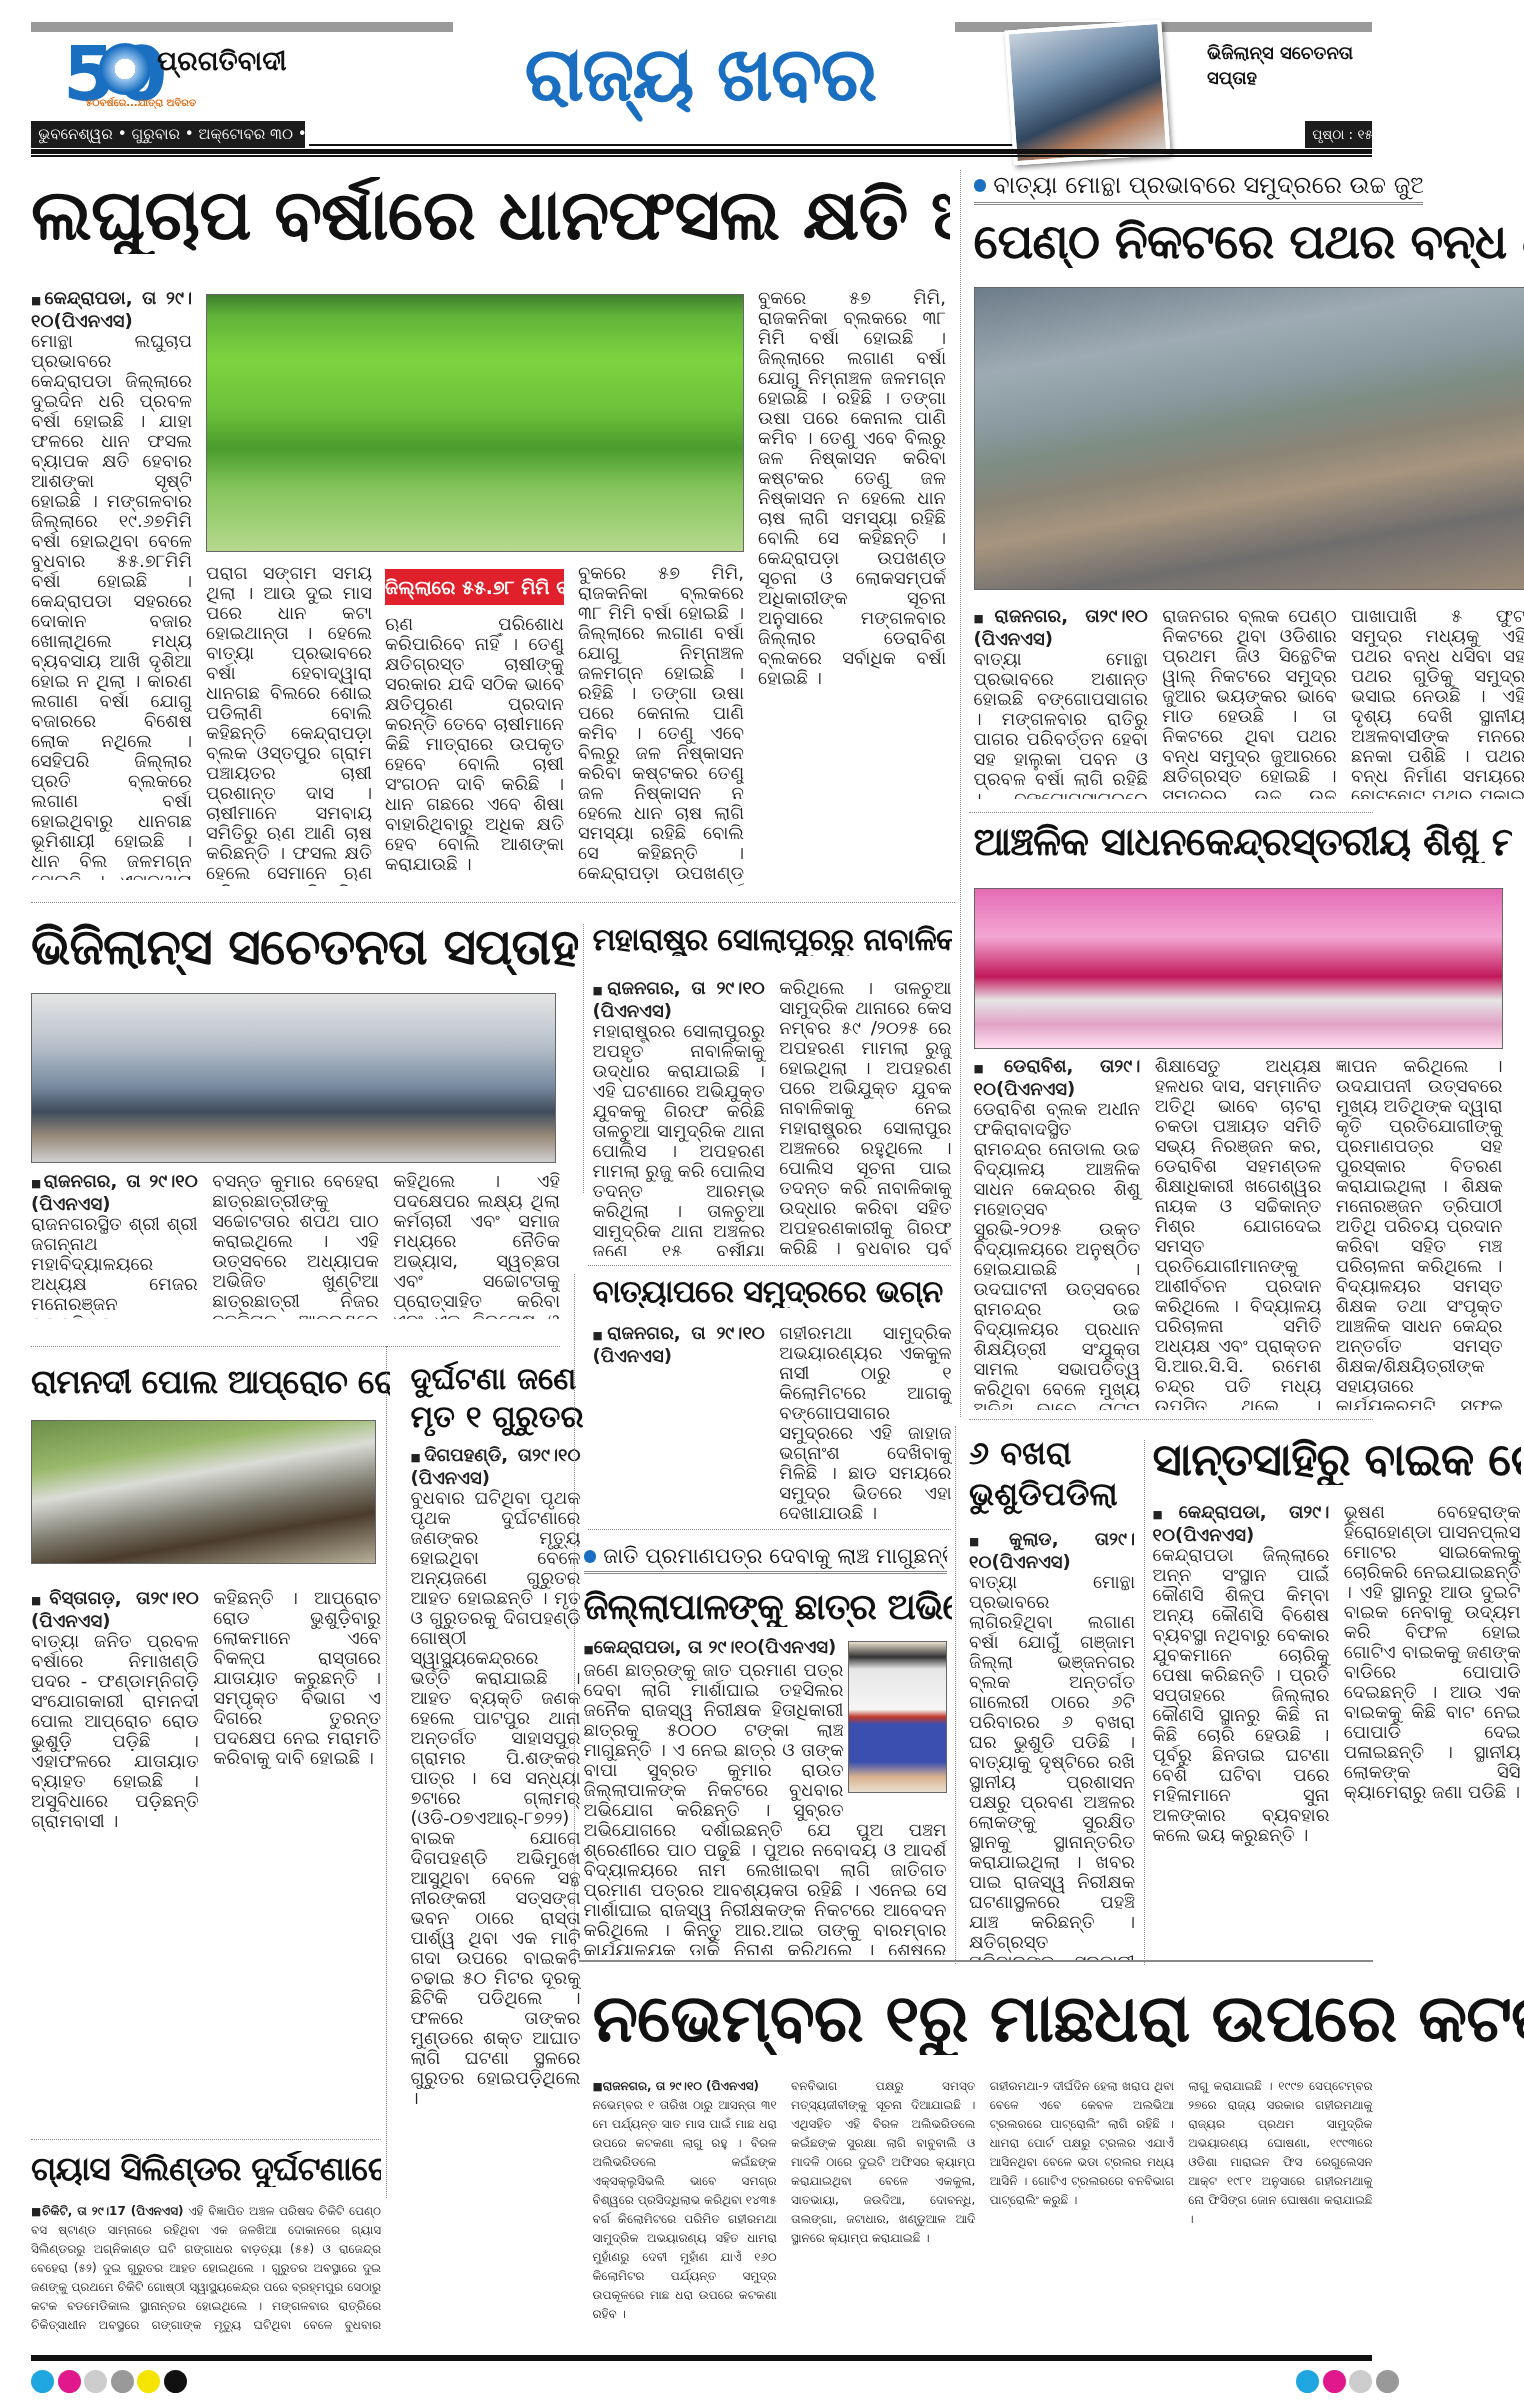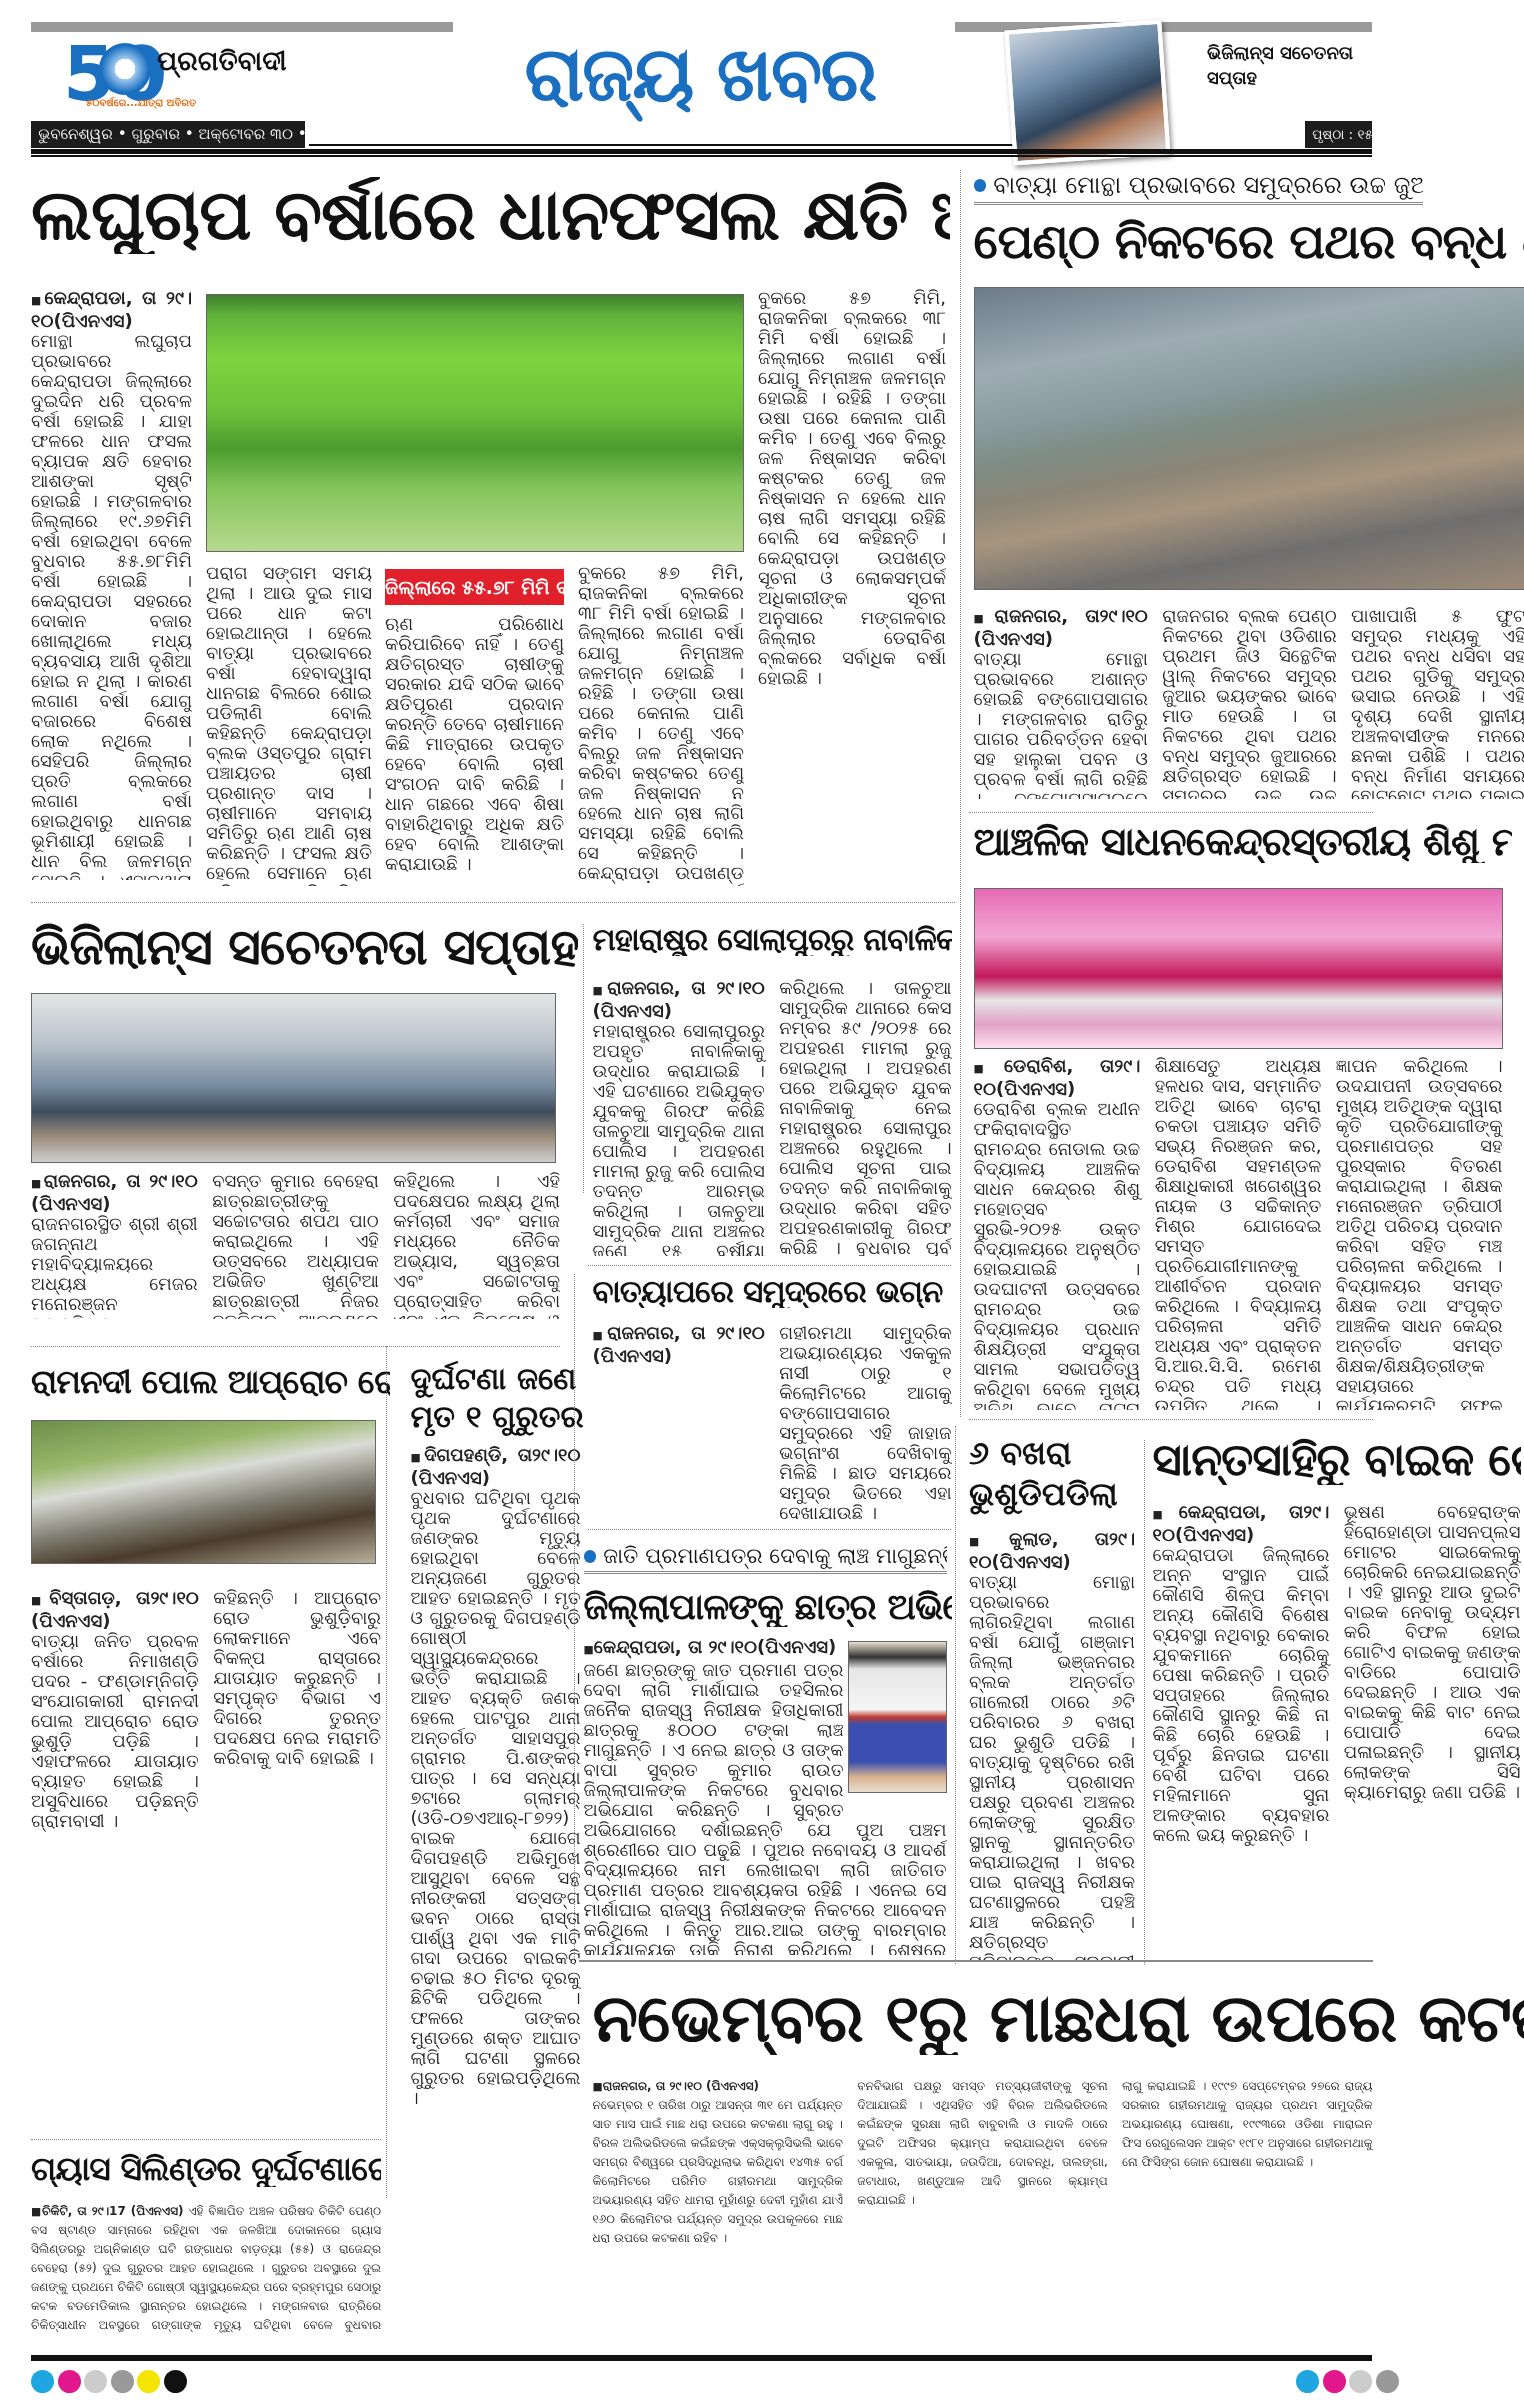--- a/index.html
+++ b/index.html
@@ -207,20 +207,21 @@
 <div class="abs dotted-h" style="left:579px;top:1960px;width:794px;border-top:2.7px double #888;"></div>
 
 <article class="abs" style="left:579px;top:1969px;width:946px;height:368px;">
   <h2 class="abs hl" style="left:13.5px;top:13.5px;width:933px;font-size:66px;">ନଭେମ୍ବର ୧ରୁ ମାଛଧରା ଉପରେ କଟକଣା</h2>
   <div class="abs cols body" style="left:13.5px;top:108px;width:780px;height:256px;font-size:12px;line-height:19px;">
     <div>
         <div class="dateline">ରାଜନଗର, ତା ୨୯।୧୦ (ପିଏନଏସ)</div>
         <div>ନଭେମ୍ବର ୧ ତାରିଖ ଠାରୁ ଆସନ୍ତା ୩୧ ମେ ପର୍ଯ୍ୟନ୍ତ ସାତ ମାସ ପାଇଁ ମାଛ ଧରା ଉପରେ କଟକଣା ଲାଗୁ ରହୁ । ବିରଳ ଅଲିଭରିଡଲେ କଇଁଛଙ୍କ ଏକ୍ସକ୍ଲୁସିଭଲି ଭାବେ ସମଗ୍ର ବିଶ୍ୱରେ ପ୍ରସିଦ୍ଧିଲାଭ କରିଥିବା ୧୪୩୫ ବର୍ଗ କିଲୋମିଟରେ ପରିମିତ ଗହୀରମଥା ସାମୁଦ୍ରିକ ଅଭୟାରଣ୍ୟ ସହିତ ଧାମରା ମୁହାଁଣରୁ ଦେବୀ ମୁହାଁଣ ଯାଏଁ ୧୬୦ କିଲୋମିଟର ପର୍ଯ୍ୟନ୍ତ ସମୁଦ୍ର ଉପକୂଳରେ ମାଛ ଧରା ଉପରେ କଟକଣା ରହିବ ।</div>
       </div>
     <div>ବନବିଭାଗ ପକ୍ଷରୁ ସମସ୍ତ ମତ୍ସ୍ୟଜୀବୀଙ୍କୁ ସୂଚନା ଦିଆଯାଇଛି । ଏଥିସହିତ ଏହି ବିରଳ ଅଲିଭରିଡଲେ କଇଁଛଙ୍କ ସୁରକ୍ଷା ଲାଗି ବାବୁବାଲି ଓ ମାଦଳି ଠାରେ ଦୁଇଟି ଅଫିସର କ୍ୟାମ୍ପ କରାଯାଇଥିବା ବେଳେ ଏକକୁଳା, ସାତଭାୟା, ଜଉଦିଆ, ଦୋବନ୍ଧି, ତାଲଙ୍ଗା, ଜଟାଧାର, ଖଣ୍ଡୁଆଳ ଆଦି ସ୍ଥାନରେ କ୍ୟାମ୍ପ କରାଯାଇଛି ।</div>
+    <div>ଗହୀରମଥା-୨ ଦୀର୍ଘଦିନ ହେଲା ଖରାପ ଥିବା ବେଳେ ଏବେ କେବଳ ଅଲଭିଆ ଟ୍ରଲରରେ ପାଟ୍ରୋଲିଂ ଲାଗି ରହିଛି । ଧାମରା ପୋର୍ଟ ପକ୍ଷରୁ ଟ୍ରଲର ଏଯାଏଁ ଆସିନଥିବା ବେଳେ ଭଡା ଟ୍ରଲର ମଧ୍ୟ ଆସିନି । ଗୋଟିଏ ଟ୍ରଲରରେ ବନବିଭାଗ ପାଟ୍ରୋଲିଂ କରୁଛି ।</div>
     <div>ଲାଗୁ କରାଯାଇଛି । ୧୯୯୭ ସେପ୍ଟେମ୍ବର ୨୭ରେ ରାଜ୍ୟ ସରକାର ଗହୀରମଥାକୁ ରାଜ୍ୟର ପ୍ରଥମ ସାମୁଦ୍ରିକ ଅଭୟାରଣ୍ୟ ଘୋଷଣା, ୧୯୯୩ରେ ଓଡିଶା ମାରାଇନ ଫିସ ରେଗୁଲେସନ ଆକ୍ଟ ୧୯୮୧ ଅନୁସାରେ ଗହୀରମଥାକୁ ନୋ ଫିସିଙ୍ଗ ଜୋନ ଘୋଷଣା କରାଯାଇଛି ।</div>
   </div>
 </article>
 
 <div class="abs dotted-h" style="left:31px;top:2139px;width:350px;"></div>
 
 <article class="abs" style="left:31px;top:2144px;width:538px;height:193px;">
   <h2 class="abs hl" style="left:0;top:7.2px;width:350px;font-size:33px;">ଗ୍ୟାସ ସିଲିଣ୍ଡର ଦୁର୍ଘଟଣାରେ ଜଣଙ୍କର ମୃତ୍ୟୁ</h2>
   <div class="abs body" style="left:0;top:58px;width:350px;height:135px;font-size:12px;line-height:19px;">
     <span class="dateline">ଚିକିଟି, ତା ୨୯।17 (ପିଏନଏସ)</span>

